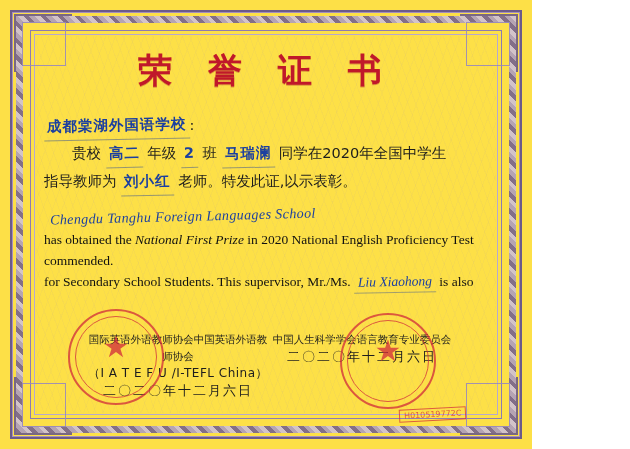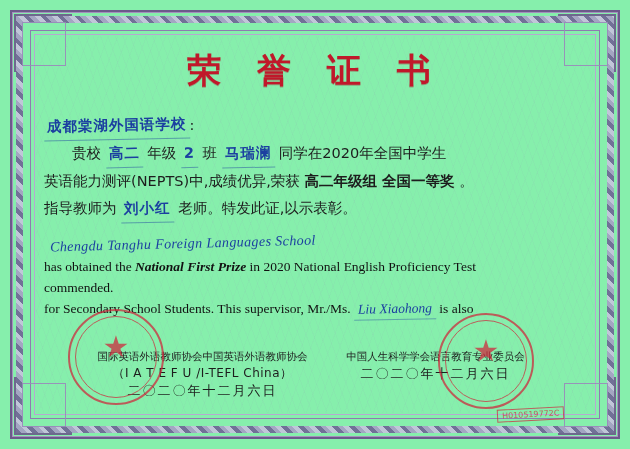--- a/index.html
+++ b/index.html
@@ -2,22 +2,22 @@
 <html><head>
 <meta charset="utf-8">
 <style>
   html,body{margin:0;padding:0;}
   body{
     width:630px;height:449px;overflow:hidden;
     background:#ffffff;
     font-family:"Liberation Serif", serif;
   }
   .page{
-    position:relative;width:630px;height:449px;
-    background:#86efac;
+    position:relative;width:532px;height:449px;
+    background:#fde047;
     overflow:hidden;
   }
   
   .border-outer{
     position:absolute;left:10px;top:10px;right:10px;bottom:10px;
     border:2px solid #6b5a8a;
     box-shadow:inset 0 0 0 1px #a58fbd;
   }
   .border-band{
     position:absolute;left:16px;top:16px;right:16px;bottom:16px;
@@ -115,21 +115,21 @@
   .en-line.indent{text-indent:26px;}
   .enhand{
     color:#1b3fa0;
     font-style:italic;
     font-family:"Liberation Serif", serif;
     border-bottom:1px solid rgba(27,63,160,.4);
     padding:0 4px;
     display:inline-block;
     transform:rotate(-1deg);
   }
-  .prize{font-weight:bold;font-style:italic;}
+  .prize{font-weight:normal;font-style:italic;}
 
   
   .footer{
     position:absolute;left:8px;right:0;bottom:6px;
     display:flex;justify-content:space-between;
     padding:0 34px;
   }
   .org{
     text-align:center;
     font-family:"DejaVu Sans", sans-serif;
@@ -200,25 +200,20 @@
       <div class="cn-line indent">
         <span>贵校</span>
         <span class="hand cn">高二</span>
         <span>年级</span>
         <span class="hand cn">2</span>
         <span>班</span>
         <span class="hand cn">马瑞澜</span>
         <span>同学在2020年全国中学生</span>
       </div>
       <div class="cn-line">
-        <span>英语能力测评(NEPTS)中,成绩优异,荣获</span>
-        <span class="bold-cn">高二年级组 全国一等奖</span>
-        <span>。</span>
-      </div>
-      <div class="cn-line">
         <span>指导教师为</span>
         <span class="hand cn">刘小红</span>
         <span>老师。特发此证,以示表彰。</span>
       </div>
     </div>
 
     <div class="en-block">
       <div>
         <span class="en-school">Chengdu Tanghu Foreign Languages School</span>
       </div>

